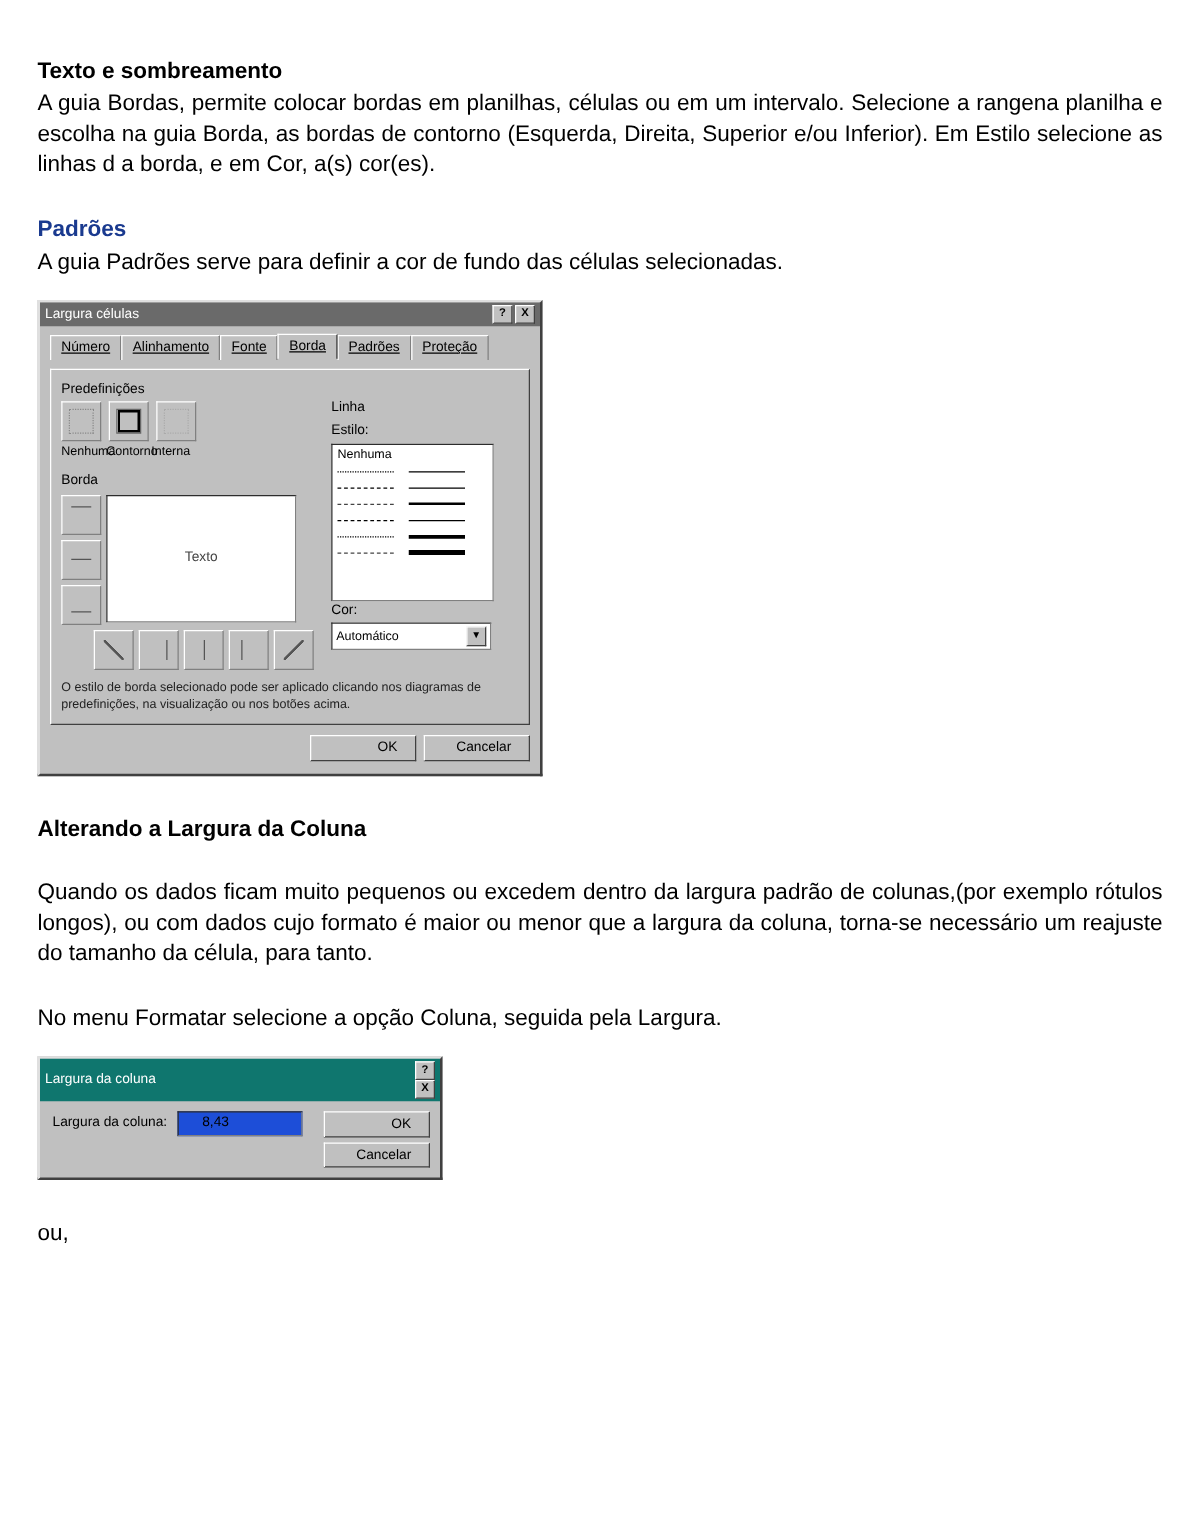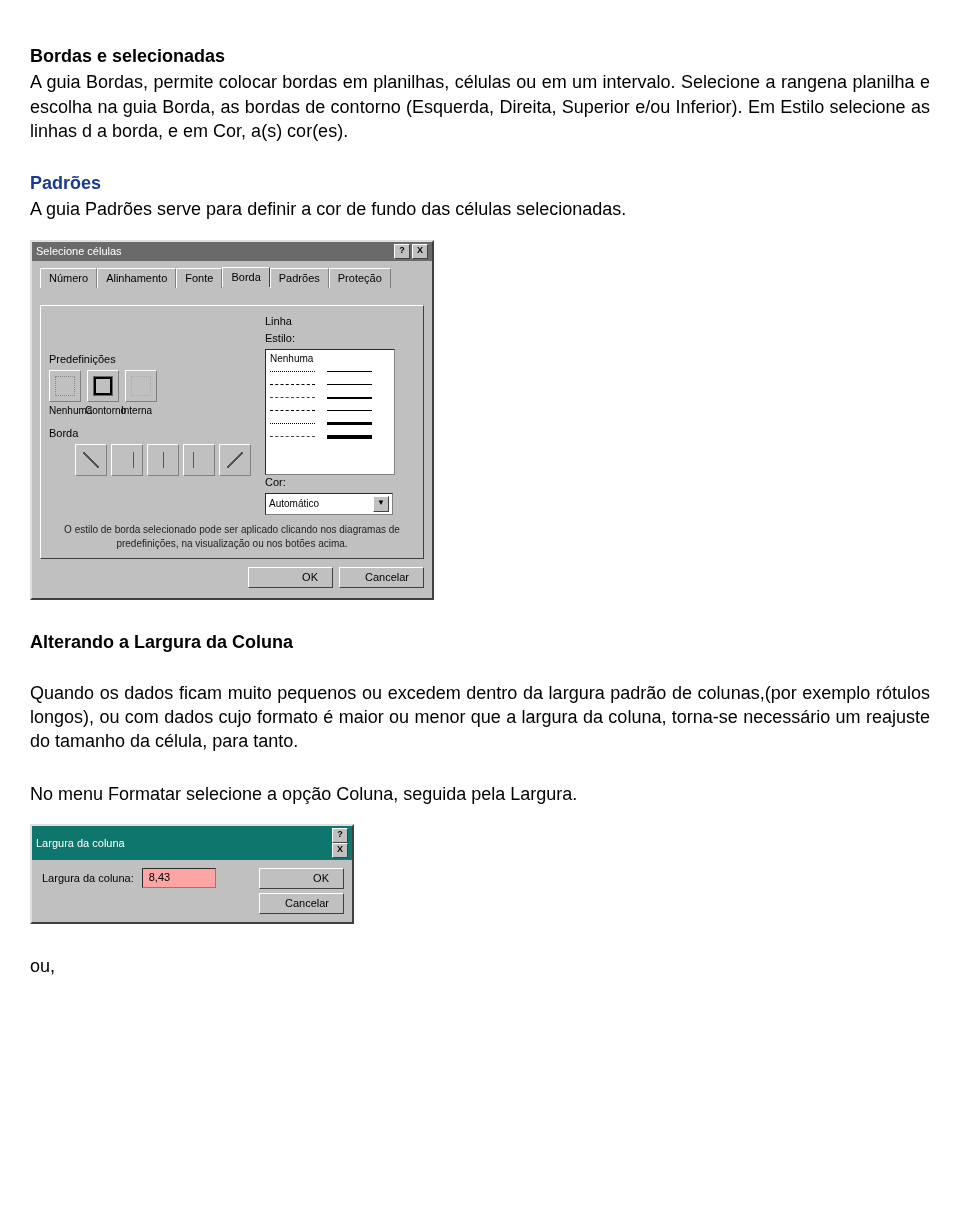--- a/index.html
+++ b/index.html
@@ -66,21 +66,22 @@
     text-align: center;
     font-weight: bold;
     color: #000;
   }
   .dialog-body {
     padding: 6px 8px 10px 8px;
   }
   .tabrow {
     display: flex;
     gap: 0;
-    margin-bottom: 18px;
+    margin-bottom: 8px;
+    text-decoration: underline;
   }
   .tab {
     background: #c0c0c0;
     border: 1px solid #808080;
     border-bottom: none;
     border-top-color: #fff;
     border-left-color: #fff;
     padding: 2px 8px;
     font-size: 11px;
     position: relative;
@@ -198,21 +199,20 @@
     border-top-color: #fff;
     border-left-color: #fff;
     font-size: 8px;
     text-align: center;
     line-height: 12px;
   }
   .hint {
     font-size: 10px;
     margin-top: 8px;
     color: #222;
-    text-align: center;
   }
   .btnrow {
     display: flex;
     justify-content: flex-end;
     gap: 6px;
     margin-top: 8px;
   }
   .winbtn {
     background: #c0c0c0;
     border: 1px solid #404040;
@@ -243,24 +243,24 @@
     gap: 8px;
   }
   .dlg2-left {
     display: flex;
     align-items: center;
     gap: 8px;
   }
   .dlg2-input {
     width: 60px;
     height: 16px;
-    background: #fca5a5;
+    background: #1d4ed8;
     border: 1px inset #808080;
     font-size: 11px;
-    padding: 1px 6px;
+    padding: 1px 19px;
   }
   .dlg2-btns {
     display: flex;
     flex-direction: column;
     gap: 4px;
     margin-left: auto;
   }
   .icon-square { width: 18px; height: 18px; border: 1px solid #666; }
   .icon-square.outlined { box-shadow: inset 0 0 0 2px #000; }
   .icon-diag {
@@ -274,31 +274,31 @@
     width: 16px;
     border-top: 1px solid #555;
   }
 </style>
 </head>
 <body>
 
 
 
 
-<div class="heading">Bordas e selecionadas</div>
+<div class="heading">Texto e sombreamento</div>
 <p>A guia Bordas, permite colocar bordas em planilhas, células ou em um intervalo. Selecione a rangena planilha e escolha na guia Borda, as bordas de contorno (Esquerda, Direita, Superior e/ou Inferior). Em Estilo selecione as linhas d a borda, e em Cor, a(s) cor(es).</p>
 
 
 <div class="subheading-blue">Padrões</div>
 <p>A guia Padrões serve para definir a cor de fundo das células selecionadas.</p>
 
 
 <div class="dialog" style="width:400px;">
   <div class="dialog-title">
-    <span>Selecione células</span>
+    <span>Largura células</span>
     <div class="titlebar-buttons">
       <div class="titlebar-btn">?</div>
       <div class="titlebar-btn">X</div>
     </div>
   </div>
   <div class="dialog-body">
     <div class="tabrow">
       <div class="tab">Número</div>
       <div class="tab">Alinhamento</div>
       <div class="tab">Fonte</div>
@@ -321,20 +321,36 @@
                 <div class="icon-square" style="border:1px dotted #aaa;"></div>
               </div>
           </div>
           <div class="preset-captions">
             <span>Nenhuma</span>
             <span>Contorno</span>
             <span>Interna</span>
           </div>
 
           <div class="section-label" style="margin-top:8px;">Borda</div>
+          <div class="preview-area">
+            <div class="side-btns">
+              <div class="border-btn">
+                  <div class="icon-diag" style="transform:translateY(-6px);"></div>
+                </div>
+              <div class="border-btn">
+                  <div class="icon-diag"></div>
+                </div>
+              <div class="border-btn">
+                  <div class="icon-diag" style="transform:translateY(6px);"></div>
+                </div>
+            </div>
+            <div class="preview-box">
+              <span>Texto</span>
+            </div>
+          </div>
           <div class="bottom-btns">
             <div class="border-btn">
                 <div style="width:16px;height:16px;background:linear-gradient(45deg,transparent 45%,#555 46%,#555 54%,transparent 55%);"></div>
               </div>
             <div class="border-btn">
                 <div class="icon-diag" style="transform:rotate(90deg) translateY(-6px);"></div>
               </div>
             <div class="border-btn">
                 <div class="icon-diag" style="transform:rotate(90deg);"></div>
               </div>

